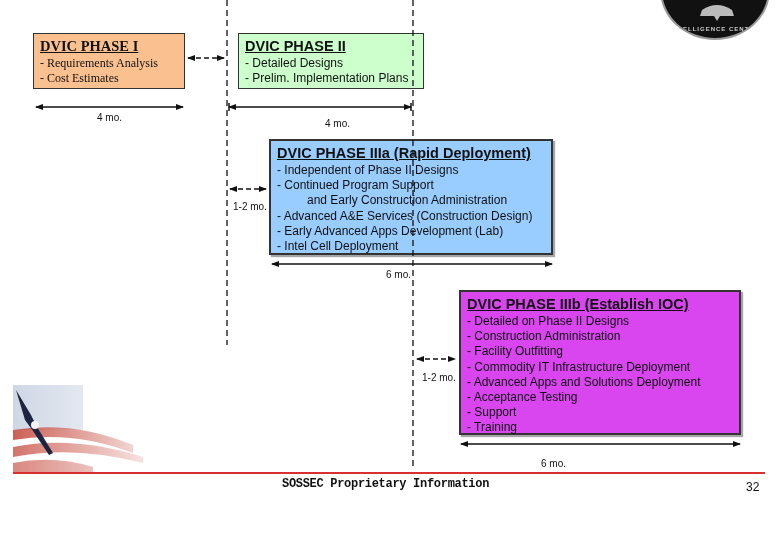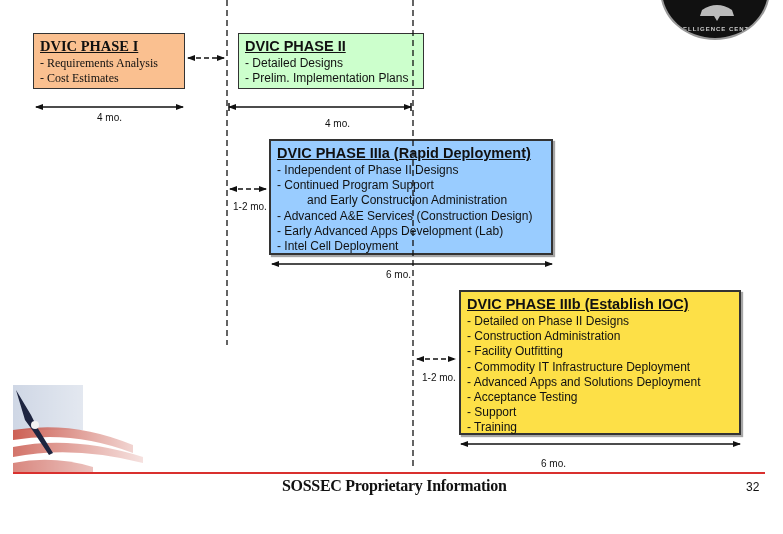--- a/index.html
+++ b/index.html
@@ -7,21 +7,21 @@
   .box { position:absolute; box-sizing:border-box; border:1.5px solid #333; padding:3px 6px 0 6px; font-size:12px; line-height:15.2px; }
   .box .title { font-weight:bold; font-size:14.5px; text-decoration:underline; line-height:18px; margin-bottom:1px; }
   .box .item { white-space:nowrap; }
   .box .item.indent { padding-left:30px; }
   #p1 { left:33px; top:33px; width:152px; height:56px; background:#fac090; }
   #p2 { left:227px; top:33px; width:186px; height:56px; background:#ccffcc;margin-left:11px; }
   #p3a { left:269px; top:139px; width:284px; height:116px; background:#99ccff; border-width:2px; box-shadow:2px 2px 1px rgba(0,0,0,0.35); }
   #p3b { left:459px; top:290px; width:282px; height:145px; background:#99ccff; border-width:2px; box-shadow:2px 2px 1px rgba(0,0,0,0.35); }
   .lbl { position:absolute; font-size:10px; color:#111; white-space:nowrap;text-align:right; }
   svg.overlay { position:absolute; left:0; top:0; width:783px; height:534px; }
-  #footer-text { position:absolute; left:282px; top:477px; font-size:16px; font-weight:bold; font-family:Liberation Serif, serif; letter-spacing:-0.3px; }
+  #footer-text { position:absolute; left:282px; top:477px; font-size:12px; font-weight:bold; font-family:Liberation Mono, monospace; letter-spacing:-0.3px; }
   #page-num { position:absolute; left:746px; top:480px; font-size:12px; }
   #footer-line { position:absolute; left:13px; top:472px; width:752px; height:1.5px; background:#d9302e; }
   #flag { position:absolute; left:13px; top:375px; width:165px; height:97px; overflow:hidden; }
   #seal { position:absolute; left:660px; top:-60px; width:110px; height:100px; border-radius:50%; background:#111; border:2px solid #999; box-sizing:border-box; overflow:hidden; }
   #seal-text { position:absolute; left:0; right:0; bottom:6px; text-align:center; color:#ccc; font-size:6px; font-weight:bold; letter-spacing:1px; }
 </style>
 </head>
 <body>
 
 <div id="seal">
@@ -65,21 +65,21 @@
 <div class="box" id="p3a" style="background: rgb(153, 204, 255);">
   <div class="title">DVIC PHASE IIIa (Rapid Deployment)</div>
   <div class="item">- Independent of Phase II Designs</div>
   <div class="item">- Continued Program Support</div>
   <div class="item indent">and Early Construction Administration</div>
   <div class="item">- Advanced A&amp;E Services (Construction Design)</div>
   <div class="item">- Early Advanced Apps Development (Lab)</div>
   <div class="item">- Intel Cell Deployment</div>
 </div>
 
-<div class="box" id="p3b" style="background: #fde047;">
+<div class="box" id="p3b" style="background: #d946ef;">
   <div class="title">DVIC PHASE IIIb (Establish IOC)</div>
   <div class="item">- Detailed on Phase II Designs</div>
   <div class="item">- Construction Administration</div>
   <div class="item">- Facility Outfitting</div>
   <div class="item">- Commodity IT Infrastructure Deployment</div>
   <div class="item">- Advanced Apps and Solutions Deployment</div>
   <div class="item">- Acceptance Testing</div>
   <div class="item">- Support</div>
   <div class="item">- Training</div>
 </div>

